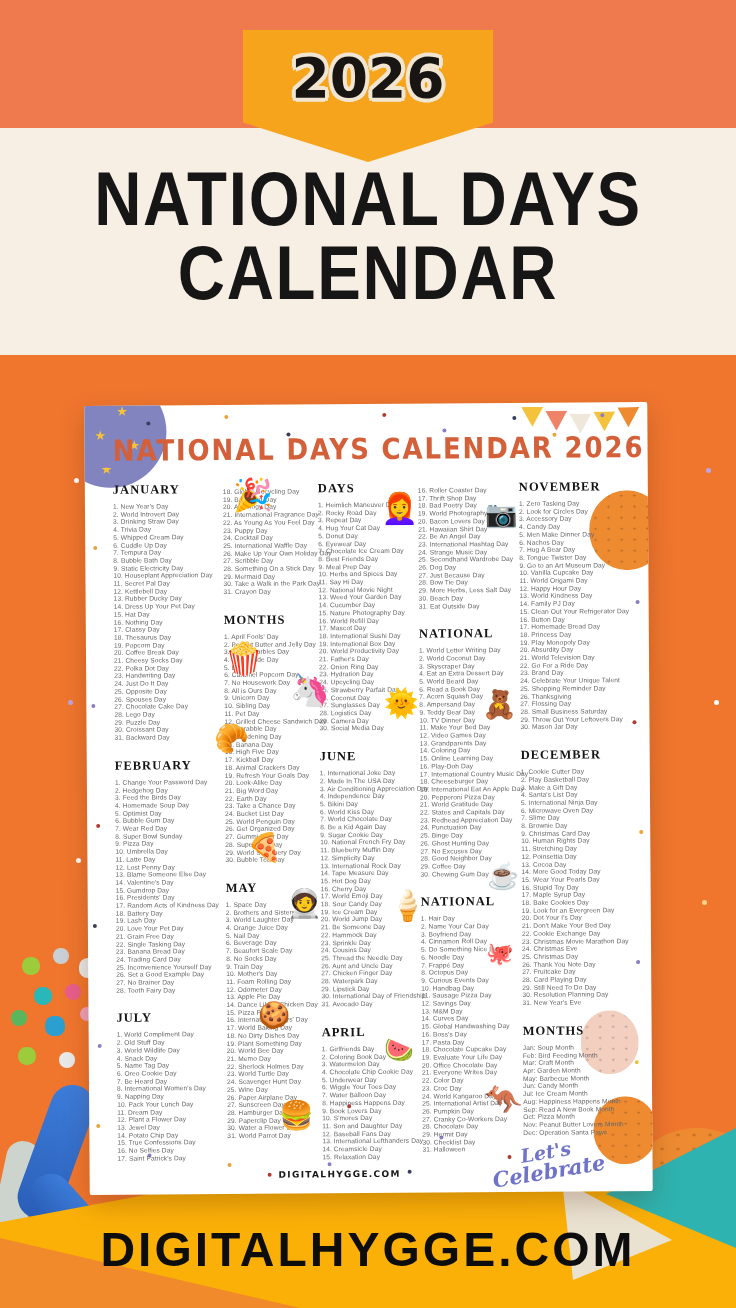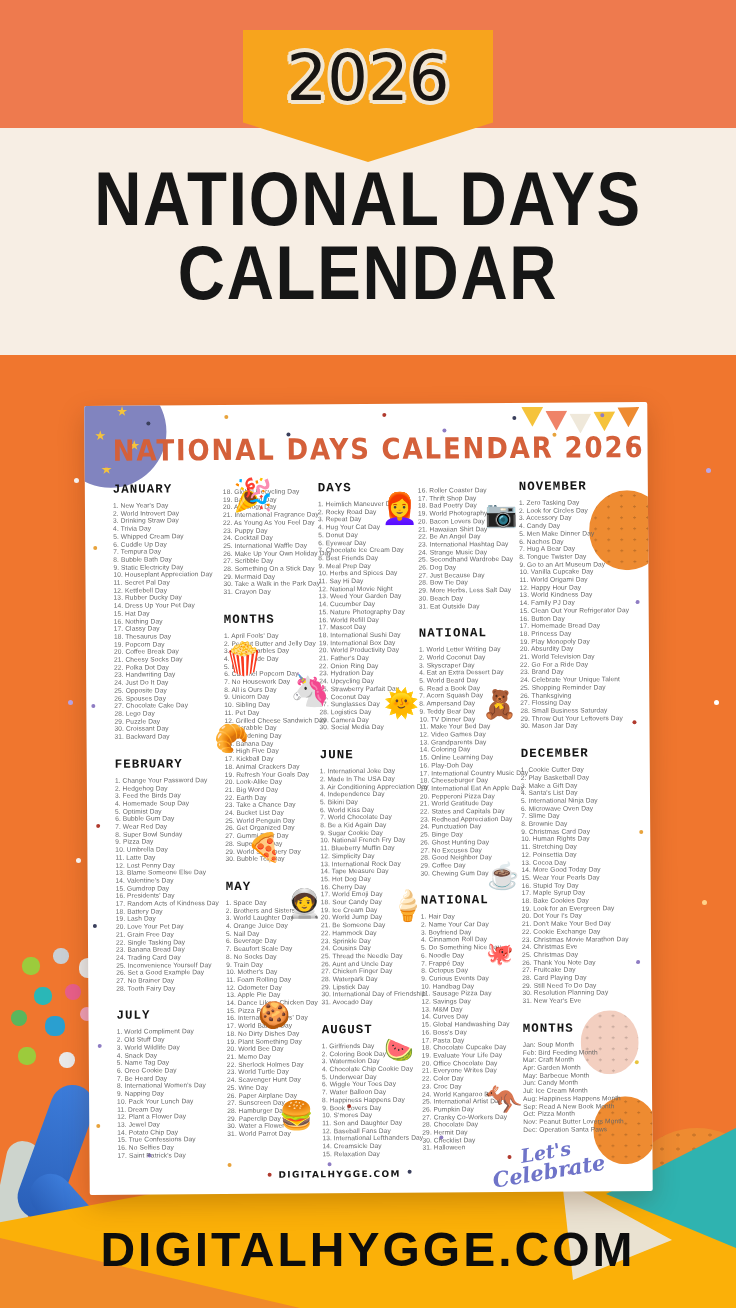--- a/index.html
+++ b/index.html
@@ -5,21 +5,21 @@
   html,body{margin:0;padding:0;}
   .page{position:relative;width:736px;height:1308px;overflow:hidden;
         background:var(--background,#f0762e);font-family:"Liberation Sans",sans-serif;}
 
   
   .top-band{position:absolute;left:0;top:0;width:736px;height:128px;background:var(--top-band,#ee7a4e);z-index:2;}
   .cream-band{position:absolute;left:0;top:128px;width:736px;height:227px;background:var(--cream,#f7eee4);z-index:1;}
   .badge{position:absolute;left:50%;top:30px;transform:translateX(-50%);width:250px;height:132px;
          background:var(--badge,#f7a41d);clip-path:polygon(0 0,100% 0,100% 70%,50% 100%,0 70%);
          display:flex;align-items:flex-start;justify-content:center;z-index:3;}
-  .badge-text{font-family:"DejaVu Sans",sans-serif;font-weight:normal;font-size:64px;line-height:96px;color:#181512;
+  .badge-text{font-family:"DejaVu Sans",sans-serif;font-weight:bold;font-size:55px;line-height:96px;color:#181512;
       text-shadow:-4px 0 #f2e6d2,4px 0 #f2e6d2,0 -4px #f2e6d2,0 4px #f2e6d2,
                   -3px -3px #f2e6d2,3px -3px #f2e6d2,-3px 3px #f2e6d2,3px 3px #f2e6d2;}
   .main-title{position:absolute;left:0;top:162px;width:736px;text-align:center;z-index:2;
       font-weight:bold;color:#161616;font-size:76px;line-height:74px;letter-spacing:2px;
       transform:scaleX(0.86);transform-origin:center top;}
 
   
   .poster{position:absolute;left:87px;top:404px;width:563px;height:789px;background:#fff;border-radius:2px;
           box-shadow:0 10px 26px rgba(80,30,0,.25);transform:rotate(-0.4deg);z-index:6;overflow:hidden;}
   .poster-title{position:absolute;left:0;right:0;top:28px;text-align:center;color:var(--poster-title,#d4603a);
@@ -27,21 +27,21 @@
       transform:scaleX(0.9);white-space:nowrap;}
   .columns{position:absolute;left:28px;top:72px;right:4px;bottom:6px;display:flex;}
   .col{flex:0 0 auto;}
   .col:nth-child(1){width:110px;}
   .col:nth-child(2){width:95px;}
   .col:nth-child(3){width:100px;}
   .col:nth-child(4){width:101px;}
   .col:nth-child(5){width:125px;}
   .section + .section{margin-top:13px;}
   .section.cont{margin-top:11px;}
-  .month-header{font-family:Liberation Mono, monospace;font-weight:bold;font-size:12.5px;color:#141414;
+  .month-header{font-family:Liberation Serif, serif;font-weight:bold;font-size:12.5px;color:#141414;
       letter-spacing:1px;margin:17px 0 5px;}
   .section:first-child .month-header{margin-top:5px;}
   .item{font-size:6.6px;line-height:7.7px;color:#676767;white-space:nowrap;letter-spacing:.1px;}
 
   
   .quarter{position:absolute;left:-30px;top:-30px;width:112px;height:112px;border-radius:50%;background:#8184bf;}
   .quarter .star{position:absolute;color:#f5c33b;font-size:13px;}
   .bunting{position:absolute;right:6px;top:0;width:120px;height:34px;}
   .flag{position:absolute;width:22px;height:20px;clip-path:polygon(0 0,100% 0,50% 100%);}
   .deco-layer span.deco{position:absolute;line-height:1;filter:saturate(1.1);}
@@ -374,21 +374,21 @@
             <div class="item">24. Cousins Day</div>
             <div class="item">25. Thread the Needle Day</div>
             <div class="item">26. Aunt and Uncle Day</div>
             <div class="item">27. Chicken Finger Day</div>
             <div class="item">28. Waterpark Day</div>
             <div class="item">29. Lipstick Day</div>
             <div class="item">30. International Day of Friendship</div>
             <div class="item">31. Avocado Day</div>
           </div>
           <div class="section">
-            <div class="month-header">AUGUST</div>
+            <div class="month-header">APRIL</div>
             <div class="item">1. Girlfriends Day</div>
             <div class="item">2. Coloring Book Day</div>
             <div class="item">3. Watermelon Day</div>
             <div class="item">4. Chocolate Chip Cookie Day</div>
             <div class="item">5. Underwear Day</div>
             <div class="item">6. Wiggle Your Toes Day</div>
             <div class="item">7. Water Balloon Day</div>
             <div class="item">8. Happiness Happens Day</div>
             <div class="item">9. Book Lovers Day</div>
             <div class="item">10. S'mores Day</div>

